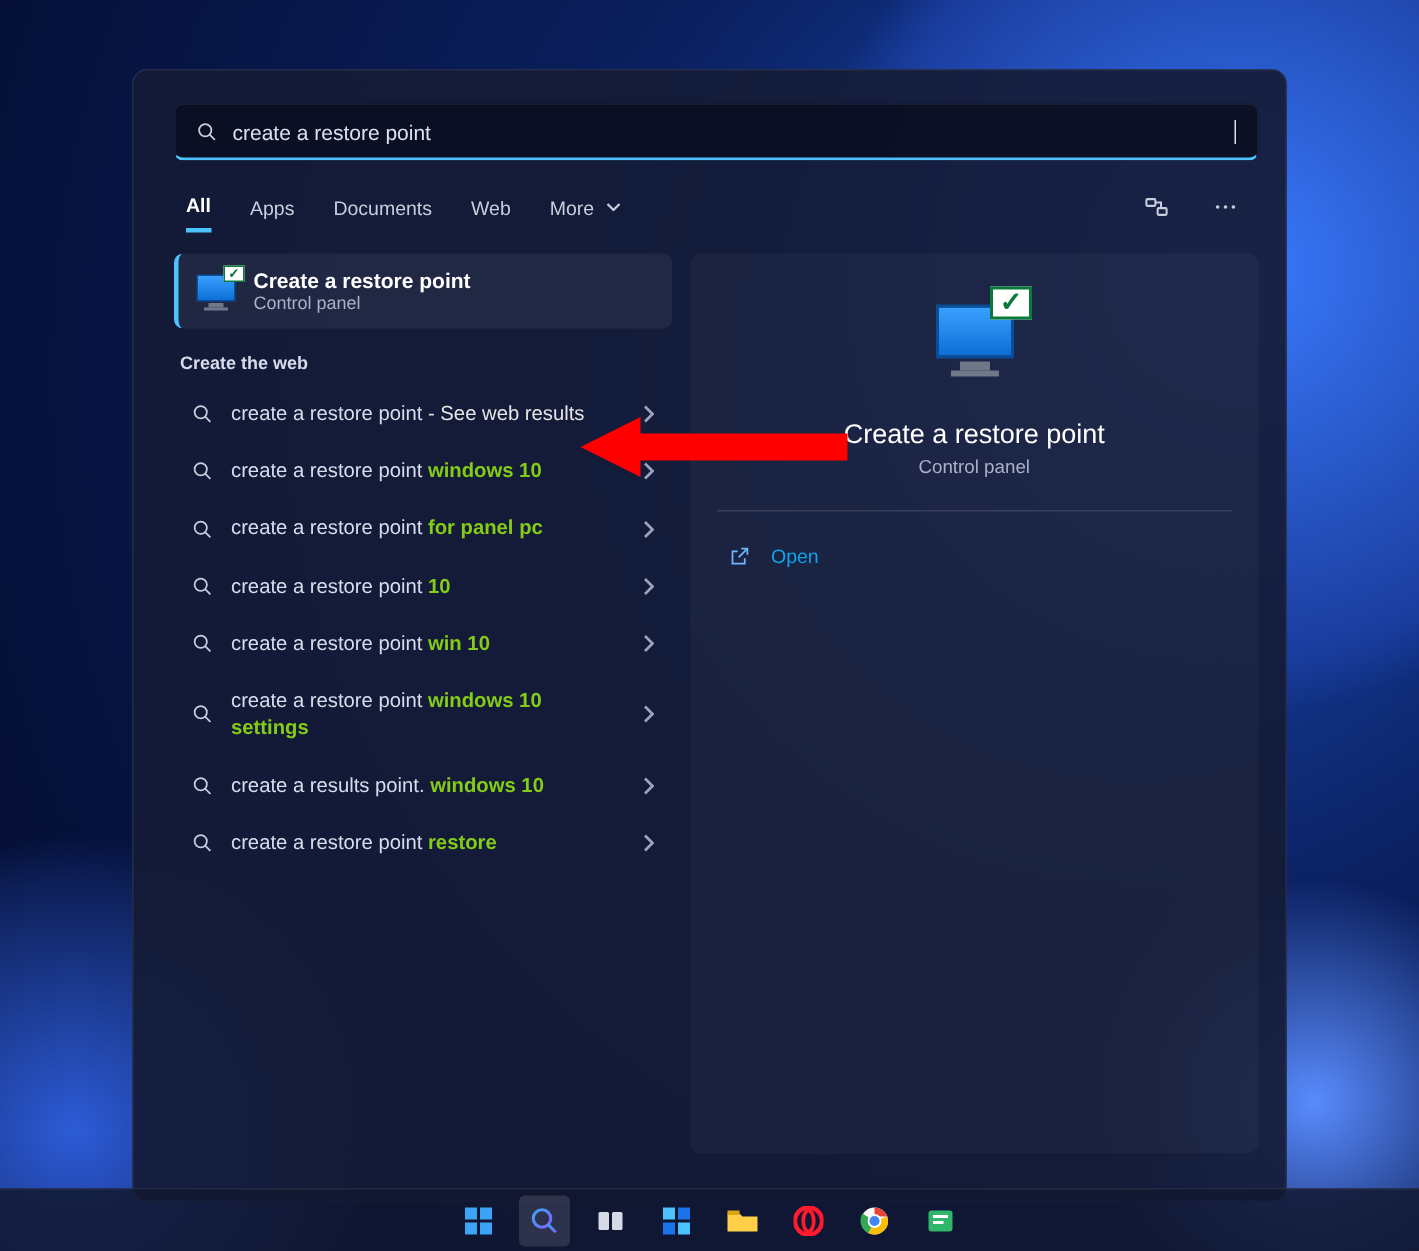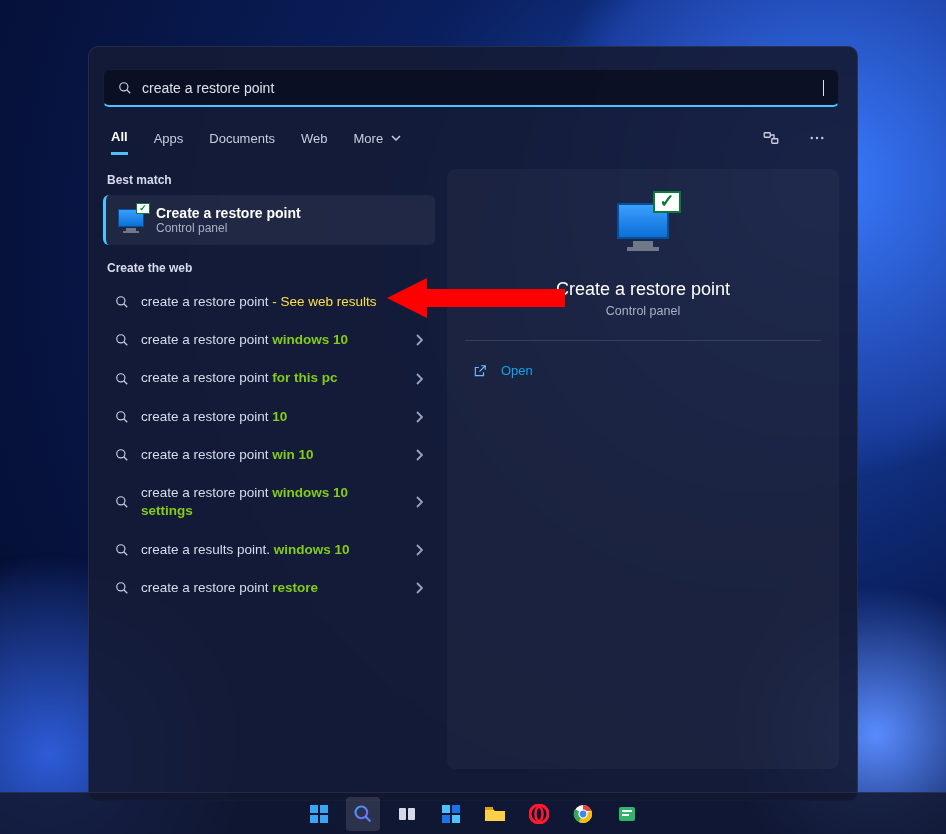--- a/index.html
+++ b/index.html
@@ -13,21 +13,21 @@
   .bg-blob.a { width:600px; height:600px; right:-180px; top:-120px; background: radial-gradient(circle, #3a7bff 0%, #1b3ea0 60%, transparent 70%); }
   .bg-blob.b { width:400px; height:400px; left:-150px; bottom:-120px; background: radial-gradient(circle, #2d5cd8 0%, #0d1e55 60%, transparent 70%); }
   .bg-blob.c { width:300px; height:300px; right:-80px; bottom:-50px; background: radial-gradient(circle, #5a8cff 0%, transparent 70%); }
 
   
   .panel {
     position:absolute; left:88px; top:46px; width:770px; height:755px;
     background: rgba(21, 27, 54, 0.92);
     border: 1px solid rgba(255,255,255,0.08);
     border-radius: 10px;
-    padding: 22px 18px 18px 14px;
+    padding: 22px 18px 18px 27px;
     color: #e6e8ef;
     backdrop-filter: blur(20px);
   }
 
   .search-box {
     display:flex; align-items:center; gap:10px;
     background: rgba(10, 14, 32, 0.85);
     border: 1px solid rgba(255,255,255,0.06);
     border-bottom: 2px solid #4cc2ff;
     border-radius: 6px;
@@ -63,21 +63,21 @@
   .best-match .title { font-size:14px; font-weight:600; color:#fff; }
   .best-match .sub { font-size:12px; color:#aab1c7; }
 
   .web-item {
     display:flex; align-items:center; gap:12px;
     padding: 10px 12px; border-radius:6px; cursor:pointer;
     font-size:13.5px; color:#d8ddee;
   }
   .web-item .txt { flex:1; line-height:1.35; }
   .web-item .bold { font-weight:600; color:#84cc16; }
-  .web-item .muted { color:#fde047; }
+  .web-item .muted { color:#e5e5e5; }
 
   
   .preview-icon { display:flex; justify-content:center; margin: 8px 0 14px 0; }
   .preview-title { text-align:center; font-size:18px; color:#fff; }
   .preview-sub { text-align:center; font-size:12.5px; color:#aab1c7; margin-top:4px; }
   .preview-divider { height:1px; background: rgba(255,255,255,0.12); margin: 22px 0 14px 0; }
   .preview-action { display:flex; align-items:center; gap:14px; padding:8px 8px; font-size:13px; color:#0ea5e9; cursor:pointer; border-radius:4px; }
 
   
   .arrow {
@@ -155,21 +155,20 @@
             <circle cx="12" cy="12" r="1.6"></circle>
             <circle cx="19" cy="12" r="1.6"></circle>
           </svg>
       </div>
     </div>
   </div>
 
   <div class="content">
 
     <div class="left-col">
-      <div class="section-label">Best match</div>
 
       <div class="best-match">
         <div class="monitor-icon">
           <div class="screen"></div>
             <div class="stand"></div>
             <div class="base"></div>
             <div class="badge"></div>
         </div>
         <div style="flex:1">
           <div class="title">Create a restore point</div>
@@ -208,21 +207,21 @@
               </svg>
             </span>
           </div>
           <div class="web-item">
             <span>
               <svg class="search-glyph" viewBox="0 0 24 24" fill="none" stroke="#c9cedf" stroke-width="2">
                 <circle cx="10" cy="10" r="7"></circle>
                 <line x1="21" y1="21" x2="15" y2="15"></line>
               </svg>
             </span>
-            <span class="txt"><span>create a restore point </span><span class="bold">for this pc</span></span>
+            <span class="txt"><span>create a restore point </span><span class="bold">for panel pc</span></span>
             <span>
               <svg class="chev-r" viewBox="0 0 8 12">
                 <path d="M2 1 L7 6 L2 11" stroke="currentColor" stroke-width="1.8" fill="none"></path>
               </svg>
             </span>
           </div>
           <div class="web-item">
             <span>
               <svg class="search-glyph" viewBox="0 0 24 24" fill="none" stroke="#c9cedf" stroke-width="2">
                 <circle cx="10" cy="10" r="7"></circle>

